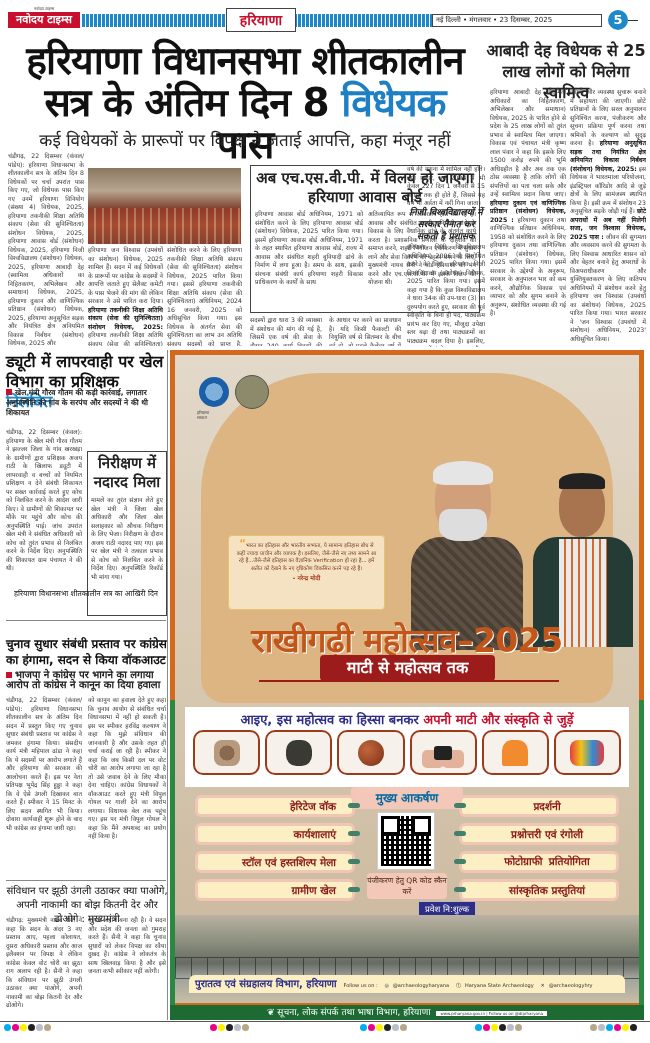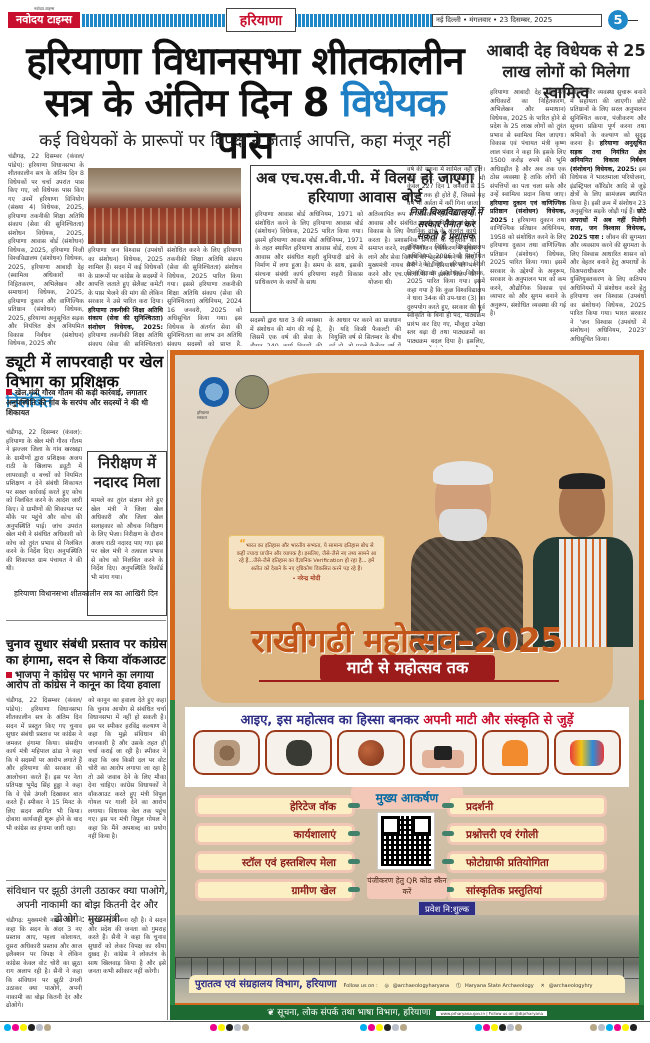--- a/index.html
+++ b/index.html
@@ -66,21 +66,21 @@
   .thumb::after { content: ""; position: absolute; left: 50%; top: 50%; width: 26px; height: 26px; margin: -13px 0 0 -13px; border-radius: 50%; }
   .t1::after { background: radial-gradient(circle, #8a6a4e 0 40%, #b79a7d 42%); border-radius: 30%; }
   .t2::after { background: #3a3a34; border-radius: 40%; }
   .t3::after { background: radial-gradient(circle at 35% 35%, #c2673d, #7a2f17); }
   .t4::after { background: #222; width: 18px; height: 14px; margin: -7px 0 0 -9px; border-radius: 3px; box-shadow: -10px 6px 0 2px #e2b39a, 10px 6px 0 2px #e2b39a; }
   .t5::after { background: #f28a2e; border-radius: 40% 40% 10% 10%; }
   .t6::after { background: linear-gradient(90deg, #e83b3b, #f0c419, #2f8bd6, #e83b3b); border-radius: 8px; width: 34px; margin-left: -17px; }
   .attractions { position: absolute; left: 20px; top: 436px; width: 424px; height: 118px; }
   .attr-item { position: absolute; width: 160px; height: 22px; background: #fbefc3; border: 3px solid #f2c6b4; border-radius: 6px; font-size: 10.5px; font-weight: bold; color: #8b1a1a; line-height: 16px; }
   .attr-item.left { left: 0; text-align: right; padding-right: 16px; }
-  .attr-item.right { right: 12px; text-align: left; padding-left: 16px; }
+  .attr-item.right { right: 0; text-align: center; padding-left: 16px; }
   .attr-item.left::after, .attr-item.right::before { content: ""; position: absolute; top: 5px; width: 12px; height: 5px; border-radius: 3px; background: #41816b; }
   .attr-item.left::after { right: -8px; }
   .attr-item.right::before { left: -8px; }
   .attr-title { position: absolute; left: 156px; top: -4px; width: 112px; height: 22px; background: #f4c8b8; border-radius: 4px; text-align: center; font-size: 12px; font-weight: bold; color: #0369a1; line-height: 22px; }
   .qr { position: absolute; left: 183px; top: 22px; width: 56px; height: 56px; background-color: #fff; background-image: repeating-linear-gradient(0deg, #000 0 2px, transparent 2px 5px), repeating-linear-gradient(90deg, #000 0 3px, transparent 3px 5px); border: 3px solid #fff; outline: 1px solid #ccc; }
   .qr::before, .qr::after { content: ""; position: absolute; width: 13px; height: 13px; border: 3px solid #000; background: #fff; }
   .qr::before { left: 0; top: 0; }
   .qr::after { right: 0; top: 0; }
   .qr-label { position: absolute; left: 172px; top: 82px; width: 80px; height: 26px; background: #f4c8b8; border-radius: 4px; font-size: 7.5px; text-align: center; line-height: 11px; padding-top: 2px; color: #4a2a1a; }
   .free-entry { position: absolute; left: 183px; top: 110px; width: 58px; height: 15px; background: #2e2e86; color: #fff; font-size: 8.5px; text-align: center; line-height: 15px; border: 1px solid #bbb; margin-left: 40px; }
@@ -227,21 +227,21 @@
       </div>
     </div>
     <div class="attractions">
       <div class="attr-title">मुख्य आकर्षण</div>
       <div class="attr-item left" style="top:4px;">हेरिटेज वॉक</div>
       <div class="attr-item left" style="top:32px;">कार्यशालाएं</div>
       <div class="attr-item left" style="top:60px;">स्टॉल एवं हस्तशिल्प मेला</div>
       <div class="attr-item left" style="top:88px;">ग्रामीण खेल</div>
       <div class="attr-item right" style="top:4px;">प्रदर्शनी</div>
       <div class="attr-item right" style="top:32px;">प्रश्नोत्तरी एवं रंगोली</div>
-      <div class="attr-item right" style="top:60px;">फोटोग्राफी प्रतियोगिता</div>
+      <div class="attr-item right" style="top:60px;font-family:Liberation Mono, monospace;">फोटोग्राफी प्रतियोगिता</div>
       <div class="attr-item right" style="top:88px;">सांस्कृतिक प्रस्तुतियां</div>
       <div class="qr"></div>
       <div class="qr-label">पंजीकरण हेतु QR कोड स्कैन करें</div>
       <div class="free-entry">प्रवेश नि:शुल्क</div>
     </div>
     <div class="landscape">
         <div class="fence"></div>
       </div>
     <div class="ad-footer-band">
       <span class="dept-name">पुरातत्व एवं संग्रहालय विभाग, हरियाणा</span>

